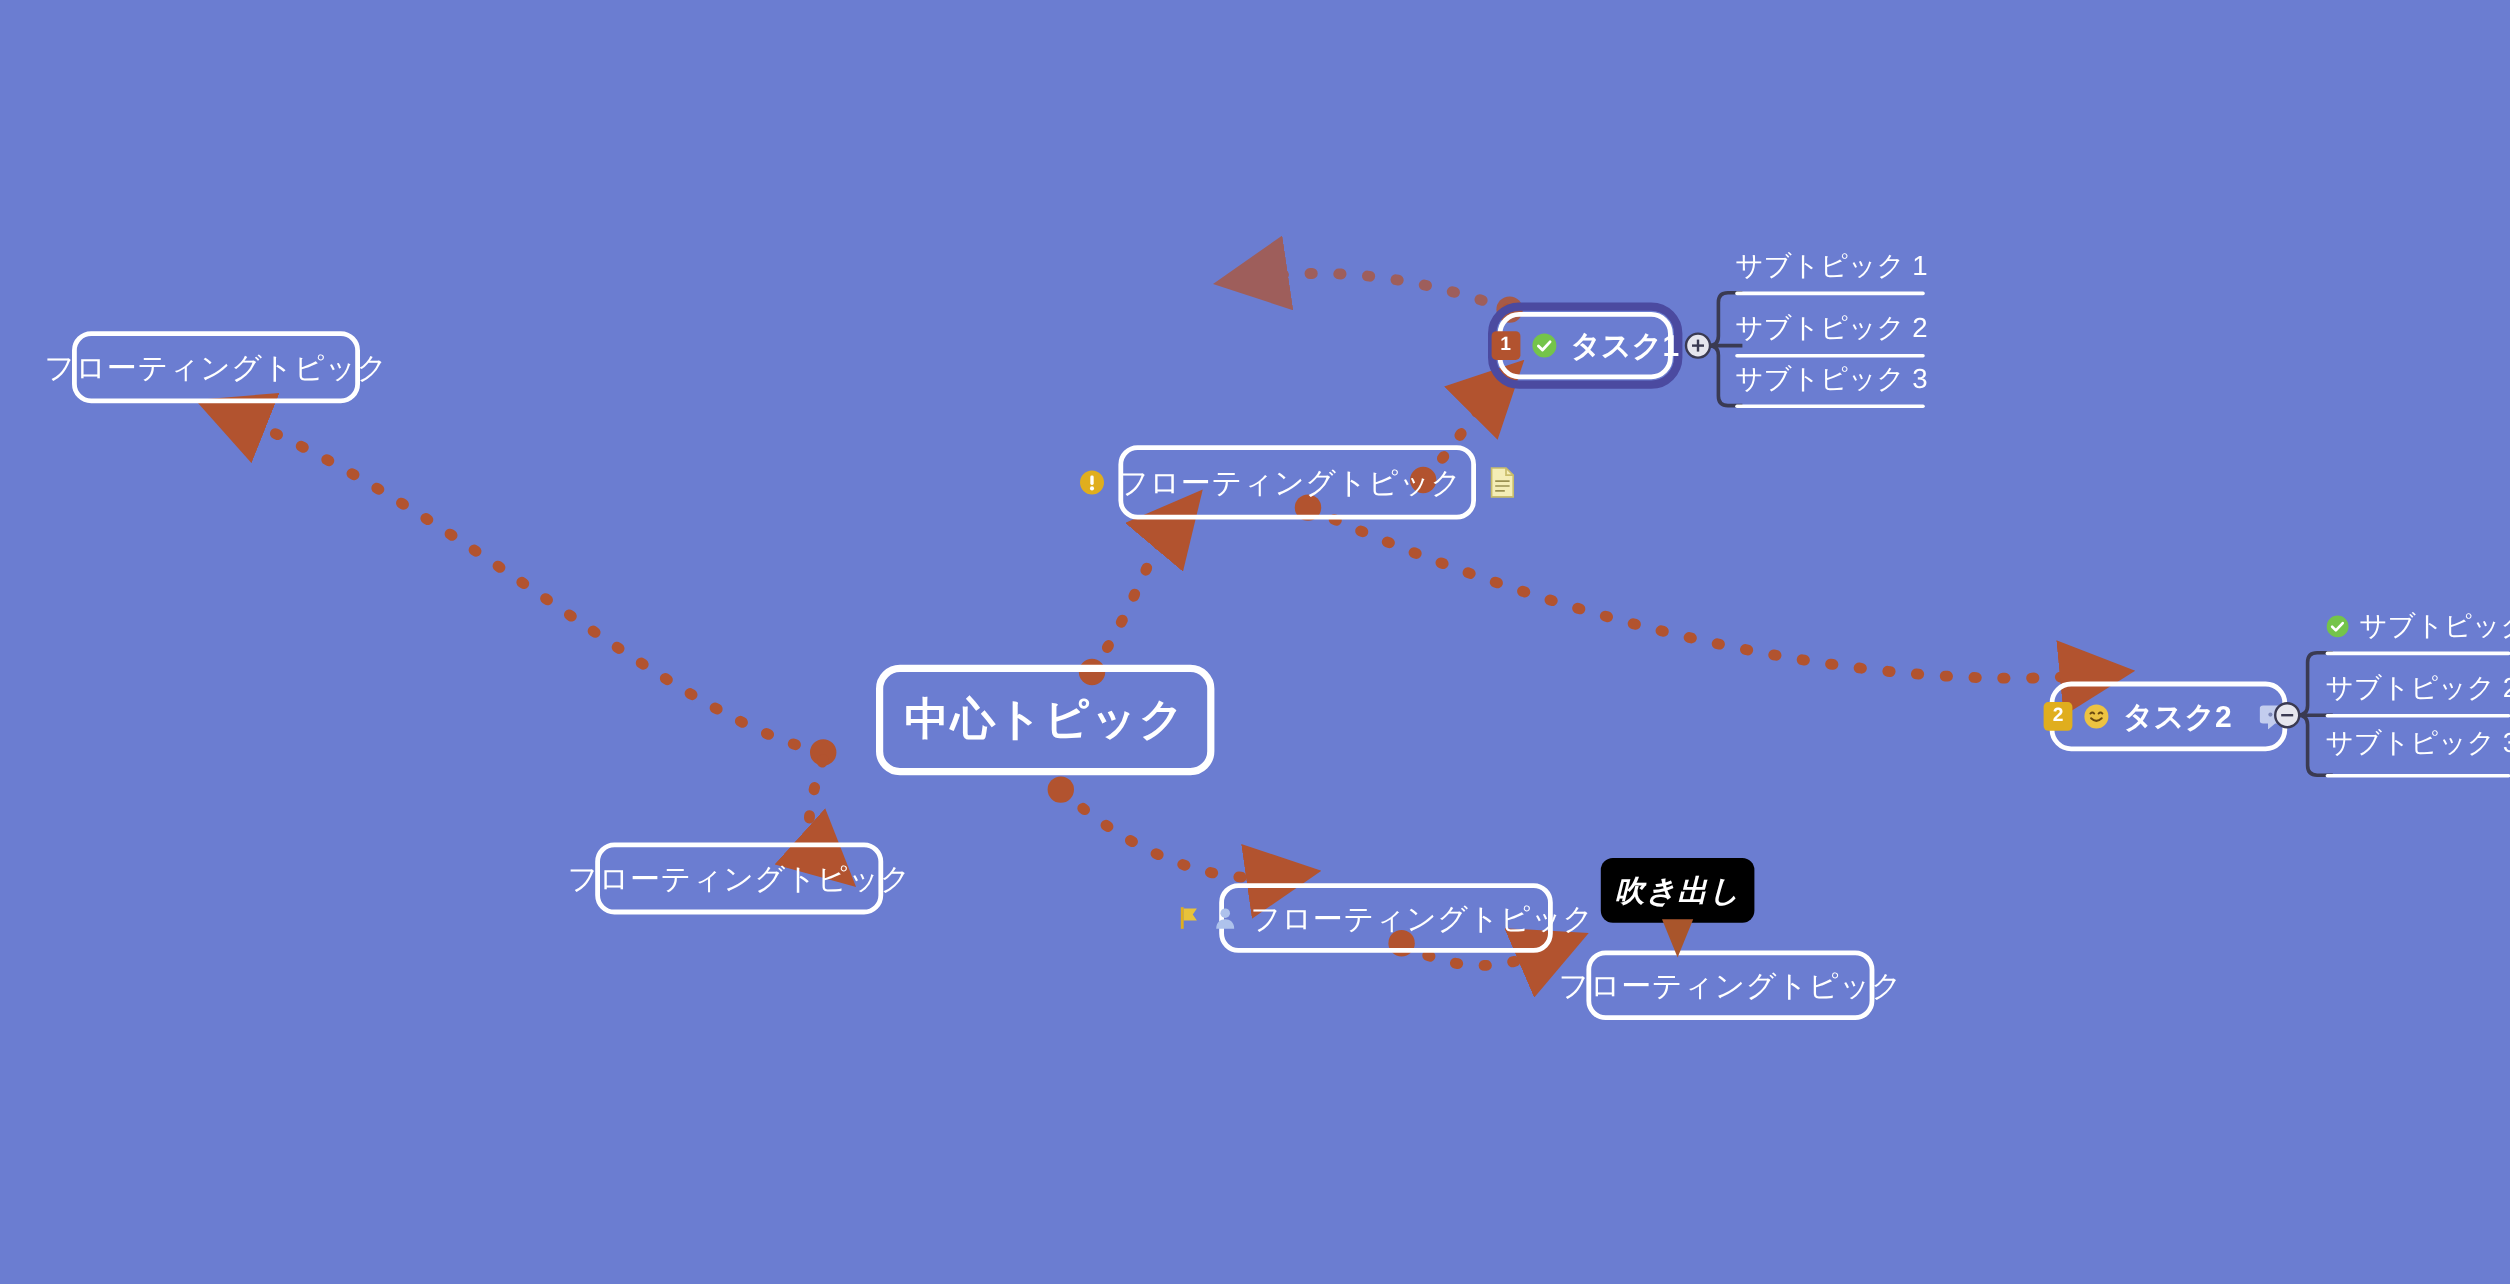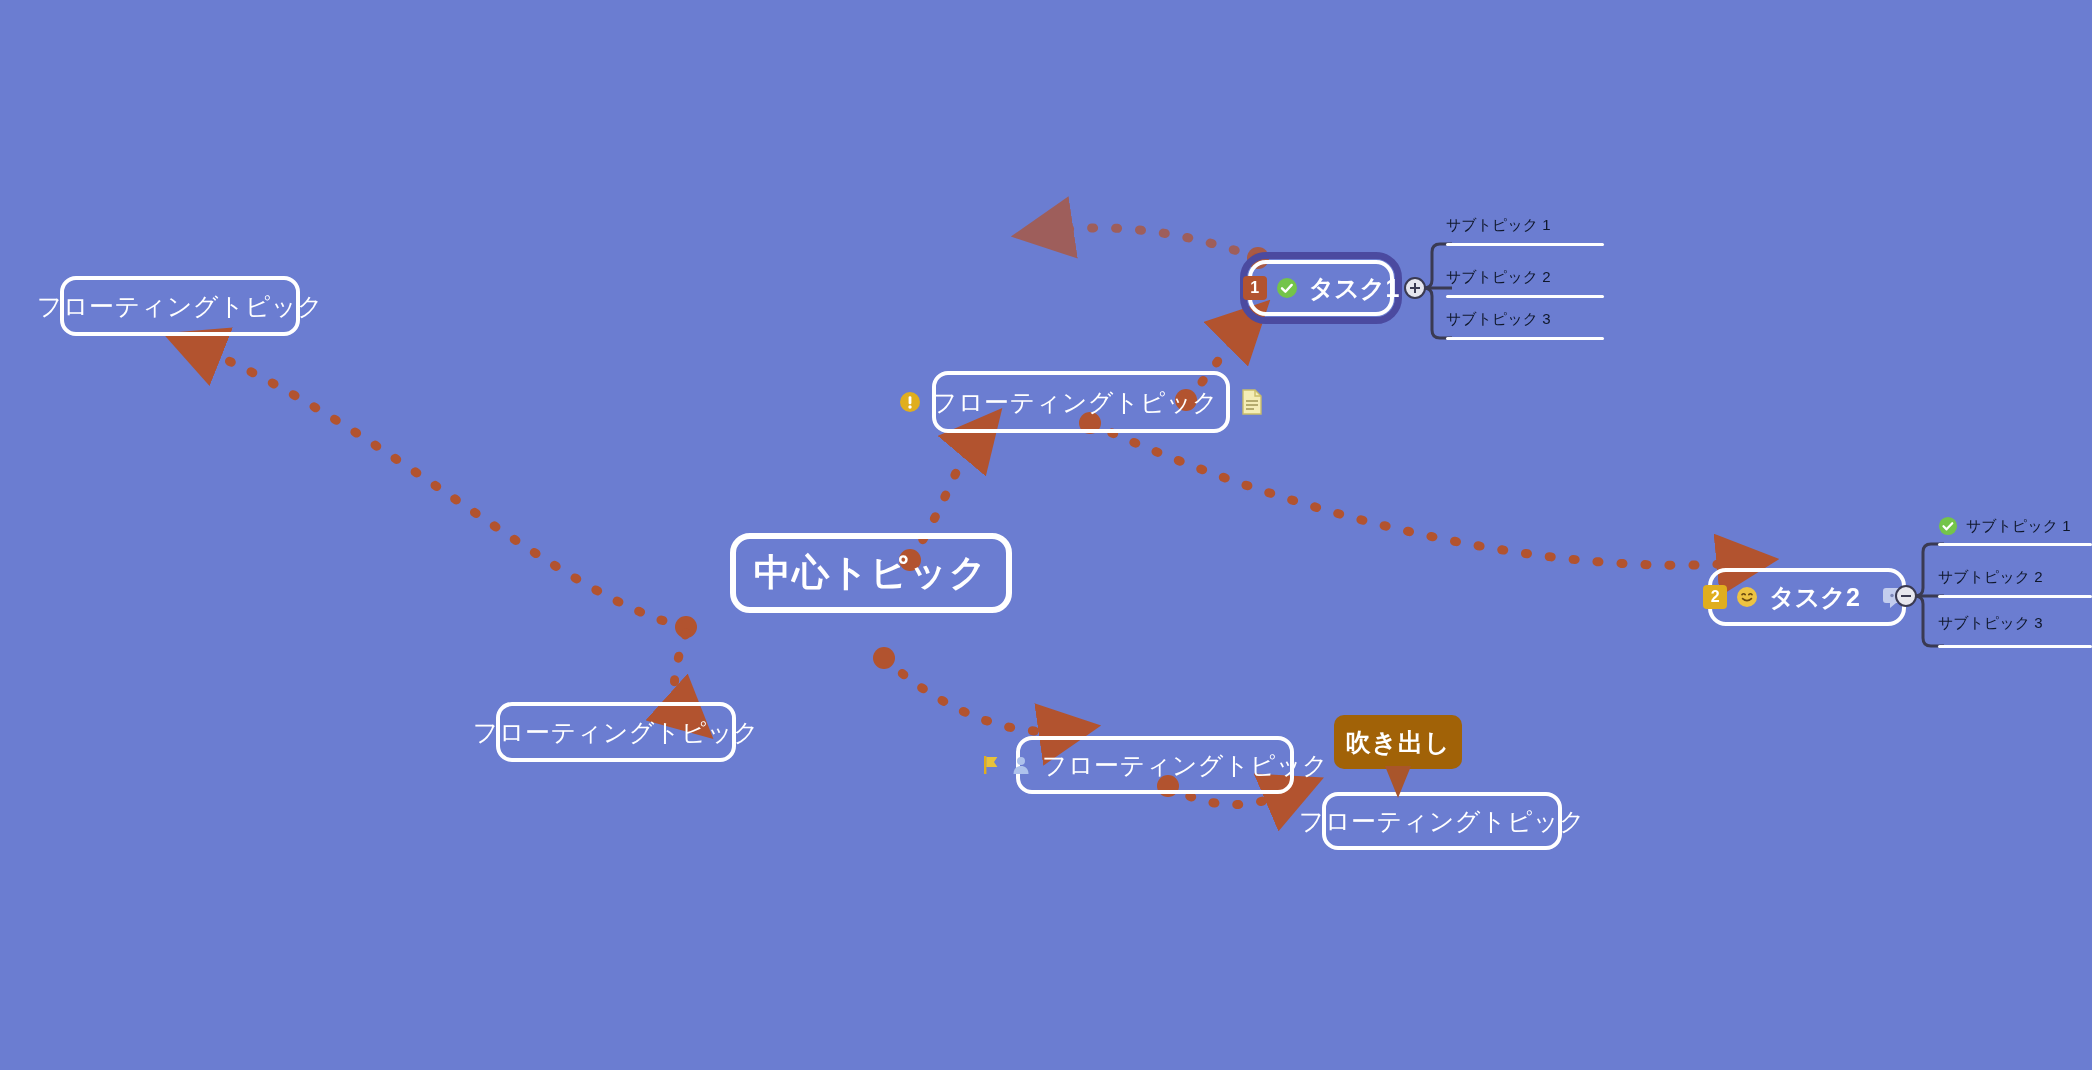--- a/index.html
+++ b/index.html
@@ -64,29 +64,30 @@
   
   .sel-wrap {
     position: absolute;
     border: 7px solid #4b4aa0;
     border-radius: 26px;
     box-sizing: border-box;
     background: transparent;
   }
   .callout {
     position: absolute;
-    background: #a16207;
+    background: #000000;
     color: #ffffff;
     border-radius: 10px;
     display: flex;
     align-items: center;
     justify-content: center;
     font-size: 25px;
     font-weight: bold;
     letter-spacing: 1px;
+    font-style: italic;
   }
   .callout-tail {
     position: absolute;
     width: 0; height: 0;
     border-left: 13px solid transparent;
     border-right: 13px solid transparent;
     border-top: 32px solid #a9552b;
   }
   
   .row { display: flex; align-items: center; gap: 9px; }
@@ -101,27 +102,26 @@
     color: #ffffff;
     line-height: 1;
   }
   .badge-red { background: #b2532f; }
   .badge-yellow { background: #e0ae1e; color: #ffffff; }
   .ico { display: inline-flex; align-items: center; }
   .label-txt { padding-left: 2px; }
   
   .subtopic {
     position: absolute;
-    color: #0f172a;
-    font-size: 15px;
+    color: #ffffff;
+    font-size: 23px;
     white-space: nowrap;
     display: flex;
     align-items: center;
     gap: 8px;
-    margin-top: 10px;
   }
   .sub-underline {
     position: absolute;
     height: 3px;
     background: #ffffff;
     border-radius: 2px;
   }
   .collapse-btn {
     position: absolute;
     width: 22px; height: 22px;
@@ -180,21 +180,21 @@
 
     <path d="M 1415 288 L 1424 288 Q 1432 288 1432 280 L 1432 252 Q 1432 244 1440 244 L 1452 244" stroke="#3a3a52" stroke-width="3" fill="none"></path>
     <path d="M 1415 288 L 1424 288 Q 1432 288 1432 296 L 1432 330 Q 1432 338 1440 338 L 1452 338" stroke="#3a3a52" stroke-width="3" fill="none"></path>
     <path d="M 1415 288 L 1452 288" stroke="#3a3a52" stroke-width="3" fill="none"></path>
 
     <path d="M 1906 596 L 1915 596 Q 1923 596 1923 588 L 1923 552 Q 1923 544 1931 544 L 1944 544" stroke="#3a3a52" stroke-width="3" fill="none"></path>
     <path d="M 1906 596 L 1915 596 Q 1923 596 1923 604 L 1923 638 Q 1923 646 1931 646 L 1944 646" stroke="#3a3a52" stroke-width="3" fill="none"></path>
     <path d="M 1906 596 L 1944 596" stroke="#3a3a52" stroke-width="3" fill="none"></path>
   </svg>
 
-  <div class="node topic-box central-box" style="left:686px; top:533px; width:282px; height:80px;">
+  <div class="node topic-box central-box" style="left:686px; top:554px; width:282px; height:92px;">
     <span>中心トピック</span>
   </div>
 
   <div class="node topic-box" style="left:16px; top:276px; width:240px; height:60px;">
     <span>フローティングトピック</span>
   </div>
 
   <div class="node topic-box" style="left:452px; top:702px; width:240px; height:60px;">
     <span>フローティングトピック</span>
   </div>

